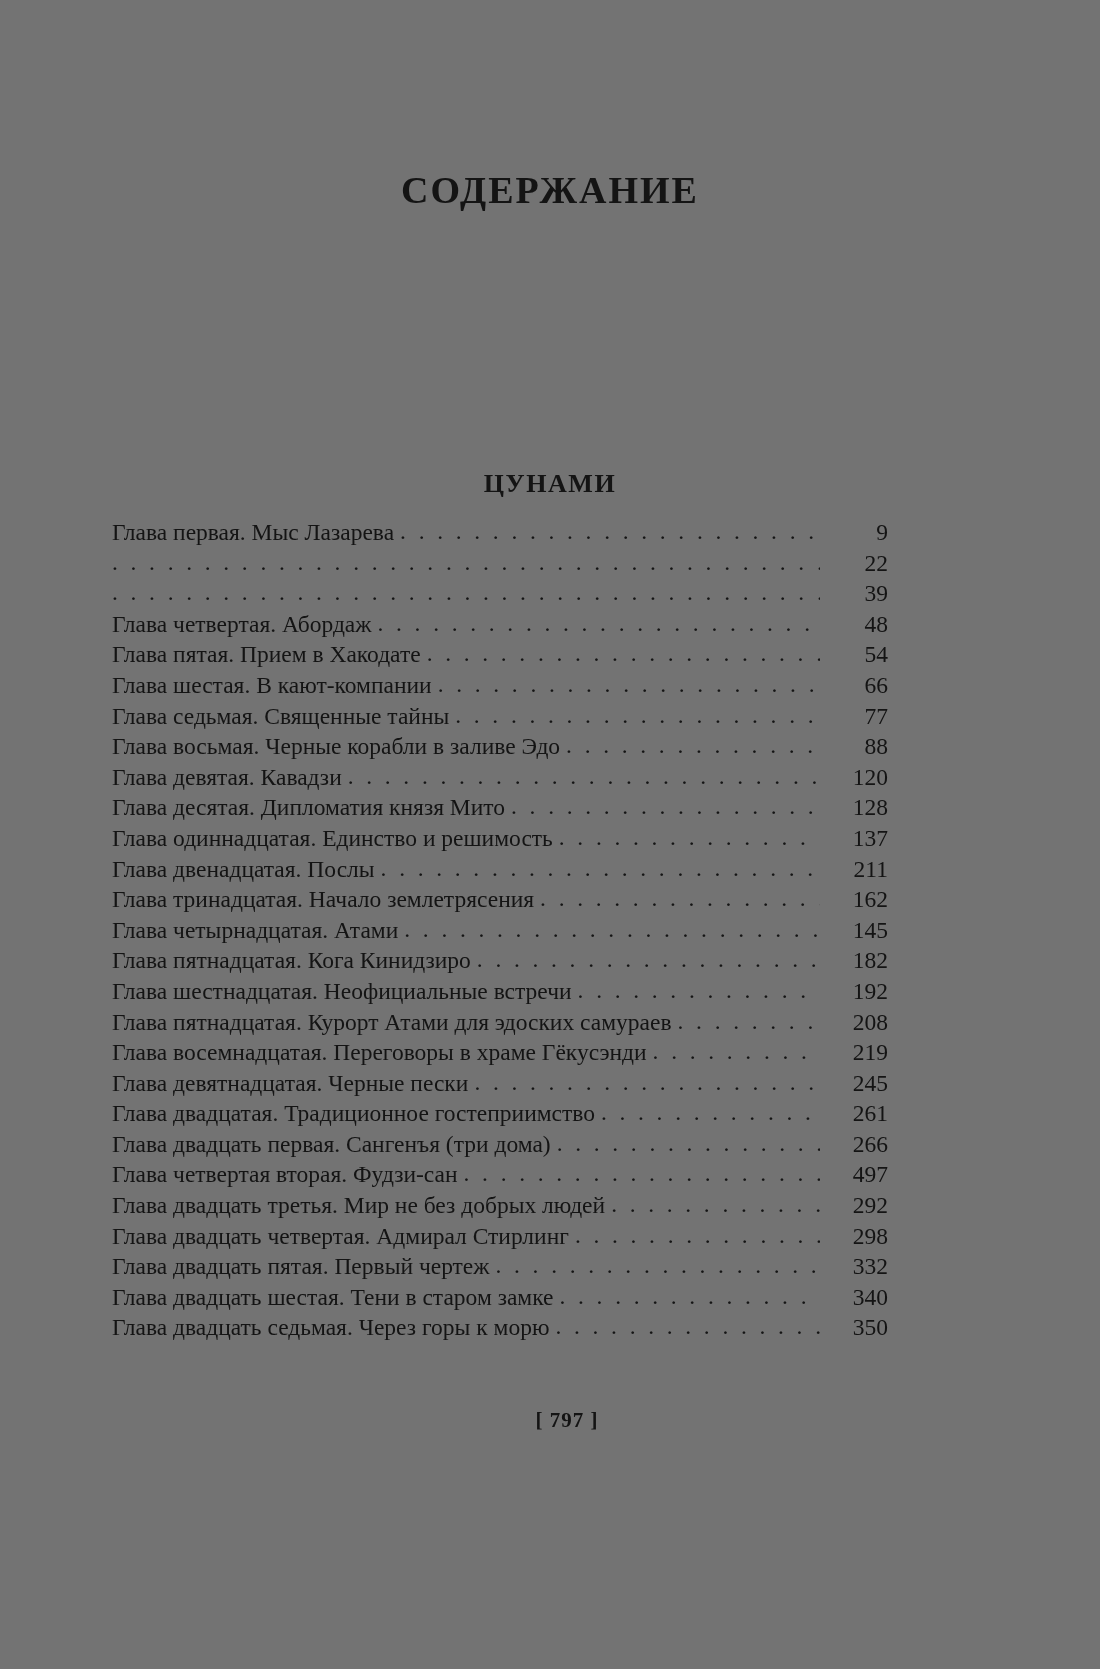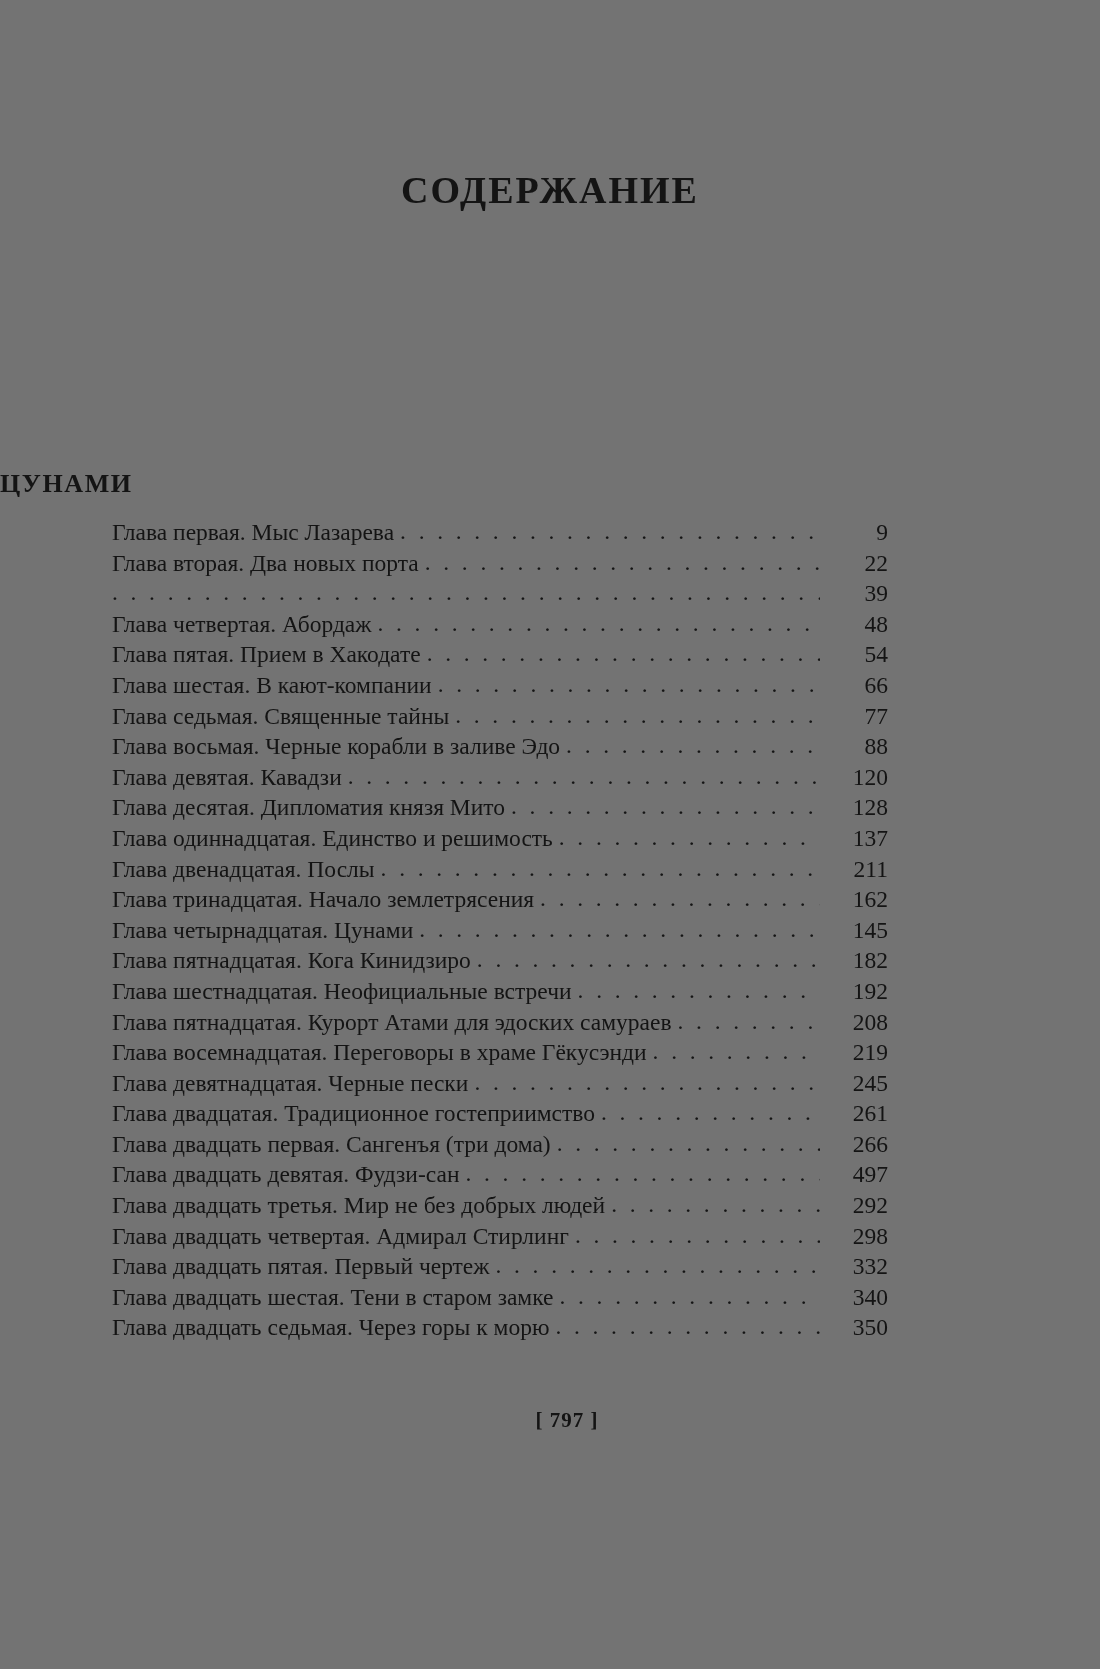--- a/index.html
+++ b/index.html
@@ -30,21 +30,21 @@
     letter-spacing: 2.0px;
     line-height: 1.1;
   }
 
   
   .part-title {
     position: absolute;
     top: 470px;
     left: 0;
     width: 1100px;
-    text-align: left;
+    text-align: center;
     font-size: 26px;
     font-weight: bold;
     letter-spacing: 1.6px;
     line-height: 1.1;
   }
 
   
   .toc {
     position: absolute;
     top: 521px;
@@ -104,21 +104,20 @@
 
   <div class="part-title">ЦУНАМИ</div>
 
   <div class="toc">
       <div class="toc-row">
         <span class="toc-label">Глава первая. Мыс Лазарева</span>
         <span class="toc-dots">. . . . . . . . . . . . . . . . . . . . . . . . . . . . . . . . . . . . . . . . . . . . . . . . . . . . . . . . . . . . . . . . .</span>
         <span class="toc-page">9</span>
       </div>
       <div class="toc-row">
-        <span class="toc-label">Глава вторая. Два новых порта</span>
         <span class="toc-dots">. . . . . . . . . . . . . . . . . . . . . . . . . . . . . . . . . . . . . . . . . . . . . . . . . . . . . . . . . . . . . . . . .</span>
         <span class="toc-page">22</span>
       </div>
       <div class="toc-row">
         <span class="toc-dots">. . . . . . . . . . . . . . . . . . . . . . . . . . . . . . . . . . . . . . . . . . . . . . . . . . . . . . . . . . . . . . . . .</span>
         <span class="toc-page">39</span>
       </div>
       <div class="toc-row">
         <span class="toc-label">Глава четвертая. Абордаж</span>
         <span class="toc-dots">. . . . . . . . . . . . . . . . . . . . . . . . . . . . . . . . . . . . . . . . . . . . . . . . . . . . . . . . . . . . . . . . .</span>
@@ -163,21 +162,21 @@
         <span class="toc-label">Глава двенадцатая. Послы</span>
         <span class="toc-dots">. . . . . . . . . . . . . . . . . . . . . . . . . . . . . . . . . . . . . . . . . . . . . . . . . . . . . . . . . . . . . . . . .</span>
         <span class="toc-page">211</span>
       </div>
       <div class="toc-row">
         <span class="toc-label">Глава тринадцатая. Начало землетрясения</span>
         <span class="toc-dots">. . . . . . . . . . . . . . . . . . . . . . . . . . . . . . . . . . . . . . . . . . . . . . . . . . . . . . . . . . . . . . . . .</span>
         <span class="toc-page">162</span>
       </div>
       <div class="toc-row">
-        <span class="toc-label">Глава четырнадцатая. Цунами</span>
+        <span class="toc-label">Глава четырнадцатая. Атами</span>
         <span class="toc-dots">. . . . . . . . . . . . . . . . . . . . . . . . . . . . . . . . . . . . . . . . . . . . . . . . . . . . . . . . . . . . . . . . .</span>
         <span class="toc-page">145</span>
       </div>
       <div class="toc-row">
         <span class="toc-label">Глава пятнадцатая. Кога Кинидзиро</span>
         <span class="toc-dots">. . . . . . . . . . . . . . . . . . . . . . . . . . . . . . . . . . . . . . . . . . . . . . . . . . . . . . . . . . . . . . . . .</span>
         <span class="toc-page">182</span>
       </div>
       <div class="toc-row">
         <span class="toc-label">Глава шестнадцатая. Неофициальные встречи</span>
@@ -203,21 +202,21 @@
         <span class="toc-label">Глава двадцатая. Традиционное гостеприимство</span>
         <span class="toc-dots">. . . . . . . . . . . . . . . . . . . . . . . . . . . . . . . . . . . . . . . . . . . . . . . . . . . . . . . . . . . . . . . . .</span>
         <span class="toc-page">261</span>
       </div>
       <div class="toc-row">
         <span class="toc-label">Глава двадцать первая. Сангенъя (три дома)</span>
         <span class="toc-dots">. . . . . . . . . . . . . . . . . . . . . . . . . . . . . . . . . . . . . . . . . . . . . . . . . . . . . . . . . . . . . . . . .</span>
         <span class="toc-page">266</span>
       </div>
       <div class="toc-row">
-        <span class="toc-label">Глава двадцать девятая. Фудзи-сан</span>
+        <span class="toc-label">Глава четвертая вторая. Фудзи-сан</span>
         <span class="toc-dots">. . . . . . . . . . . . . . . . . . . . . . . . . . . . . . . . . . . . . . . . . . . . . . . . . . . . . . . . . . . . . . . . .</span>
         <span class="toc-page">497</span>
       </div>
       <div class="toc-row">
         <span class="toc-label">Глава двадцать третья. Мир не без добрых людей</span>
         <span class="toc-dots">. . . . . . . . . . . . . . . . . . . . . . . . . . . . . . . . . . . . . . . . . . . . . . . . . . . . . . . . . . . . . . . . .</span>
         <span class="toc-page">292</span>
       </div>
       <div class="toc-row">
         <span class="toc-label">Глава двадцать четвертая. Адмирал Стирлинг</span>

